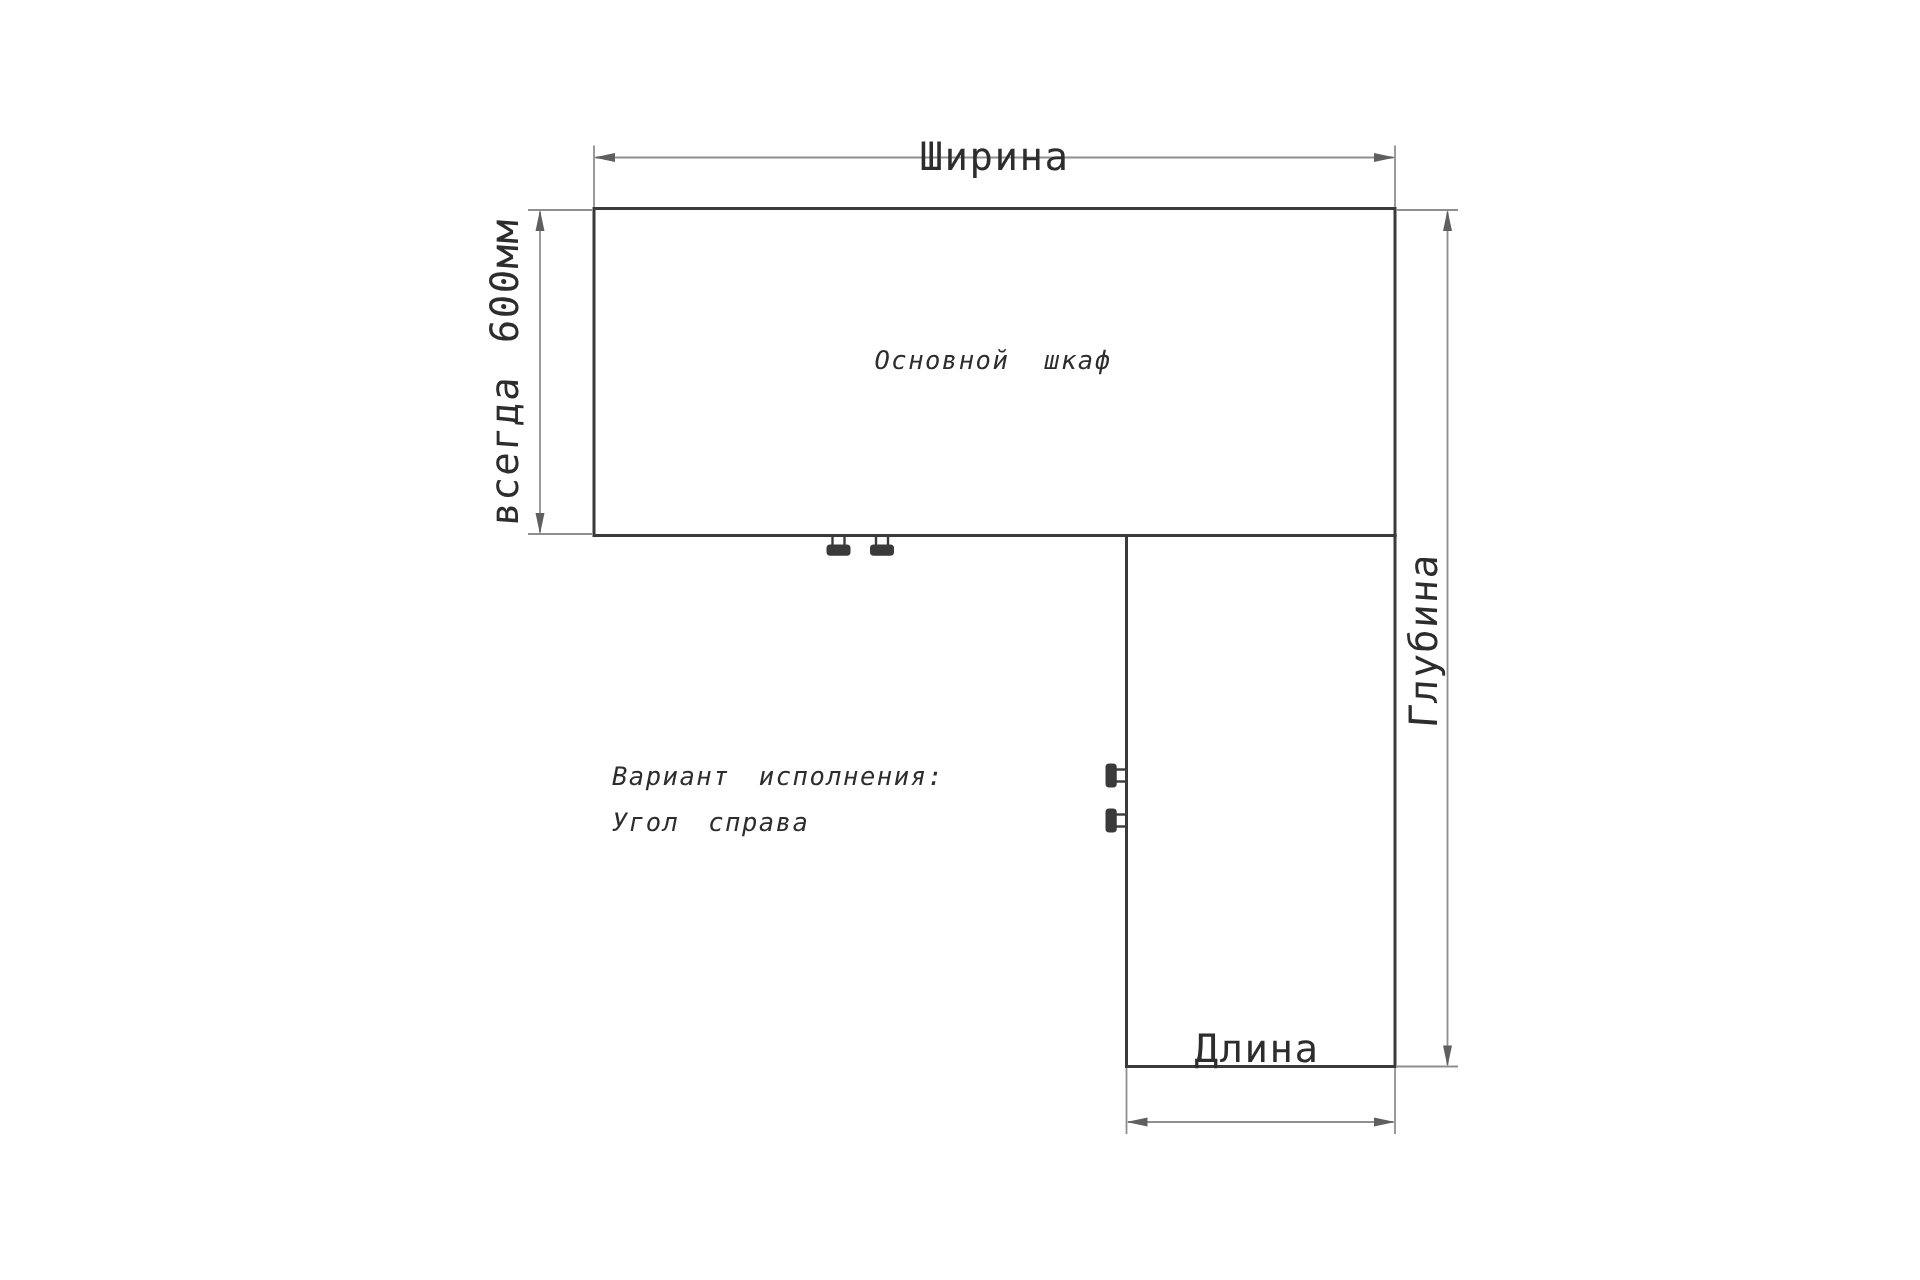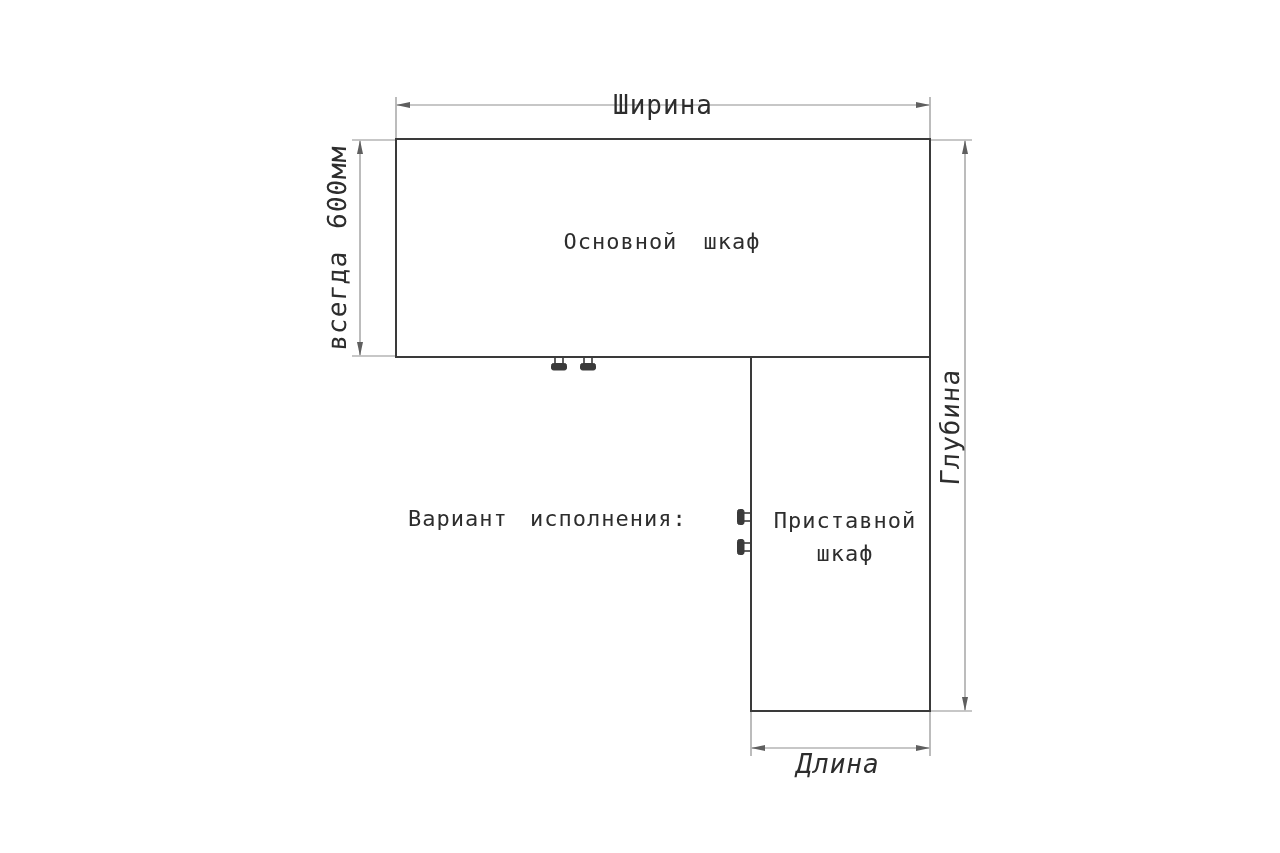--- a/index.html
+++ b/index.html
@@ -47,26 +47,26 @@
     stroke: var(--outline, #1f1f1f);
     stroke-width: 1;
   }
   .lbl {
     position: absolute;
     white-space: nowrap;
     color: var(--text, #2d2d2d);
     transform: translate(-50%, -50%);
   }
   .dim-lbl { font-size: 26px; letter-spacing: 1px; }
-  .body-lbl { font-size: 22px; letter-spacing: 1px; }
+  .body-lbl { font-size: 17px; letter-spacing: 1px; font-style: italic; }
   .rot { transform: translate(-50%, -50%) rotate(-90deg) skewX(-4deg); }
   #width-label   { left: 663px; top: 89px; margin-top: 16px; }
   #always600-label { left: 337px; top: 248px; word-spacing: 5px; }
   #depth-label   { left: 950px; top: 427px; }
-  #length-label  { left: 838px; top: 764px; font-style: italic; }
+  #length-label  { left: 838px; top: 700px; }
   #main-cabinet-label { left: 662px; top: 241px; word-spacing: 12px; }
   #attached-cabinet-label {
     left: 845px; top: 537px;
     text-align: center;
     line-height: 33px;
   }
   #variant-label {
     left: 408px; top: 503px;
     transform: none;
     line-height: 31px;
@@ -141,22 +141,19 @@
   <div class="lbl dim-lbl" id="width-label">Ширина</div>
 
   <div class="lbl dim-lbl rot" id="always600-label">всегда 600мм</div>
 
   <div class="lbl dim-lbl rot" id="depth-label">Глубина</div>
 
   <div class="lbl dim-lbl" id="length-label">Длина</div>
 
   <div class="lbl body-lbl" id="main-cabinet-label">Основной шкаф</div>
 
-  <div class="lbl body-lbl" id="attached-cabinet-label">
-    <div>Приставной</div>
-    <div>шкаф</div>
-  </div>
 
   <div class="lbl body-lbl" id="variant-label">
     <div>Вариант исполнения:</div>
+    <div>Угол справа</div>
   </div>
 
 </div>
 
 </body></html>

